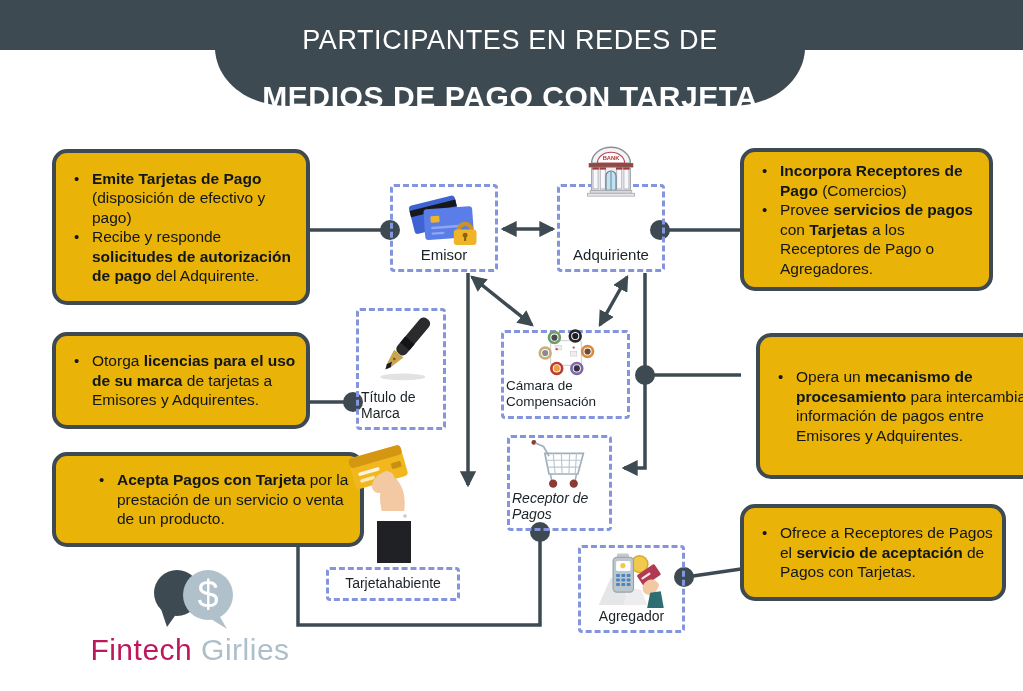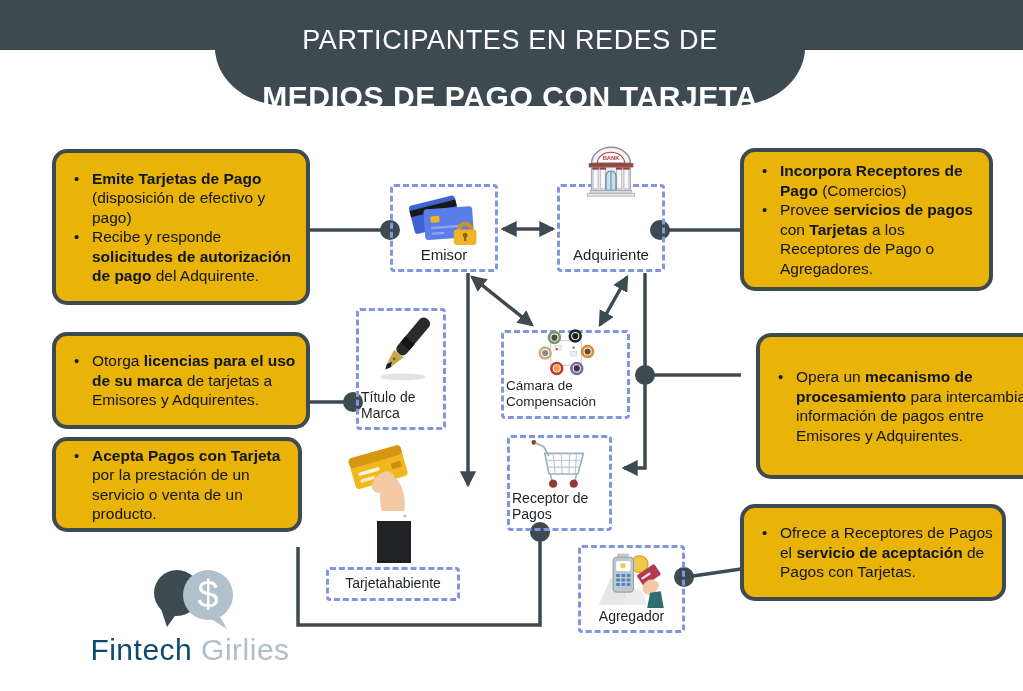--- a/index.html
+++ b/index.html
@@ -16,47 +16,47 @@
 
   
   .info-box{position:absolute;background:#eab308;border:4px solid #3e4a52;border-radius:15px;
             box-sizing:border-box;display:flex;align-items:center;}
   .info-box ul{list-style:none;margin:0;padding:0 8px 0 14px;}
   .info-box li{position:relative;padding-left:22px;font-size:15.5px;line-height:19.5px;color:#10161b;}
   .info-box li::before{content:"•";position:absolute;left:4px;top:0;font-size:15px;}
   .info-box .b{font-weight:700;}
   #box-l1{left:52px;top:149px;width:258px;height:156px;}
   #box-l2{left:52px;top:332px;width:258px;height:97px;}
-  #box-l3{left:52px;top:437px;width:250px;height:95px;}
+  #box-l3{left:52px;top:452px;width:312px;height:95px;padding-left:25px;}
   #box-r1{left:740px;top:148px;width:253px;height:143px;}
   #box-r2{left:756px;top:333px;width:296px;height:146px;justify-content:center;}
   #box-r3{left:740px;top:504px;width:266px;height:97px;}
 
   
   .node{position:absolute;border:3px dashed #8495de;border-radius:4px;box-sizing:border-box;
         display:flex;flex-direction:column;align-items:center;justify-content:flex-end;
         padding:4px 2px 6px 2px;background:transparent;}
   .node .lbl{font-size:14px;line-height:16px;color:#1b2227;text-align:left;}
   .node .ico{flex:1;display:flex;align-items:center;justify-content:center;width:100%;}
   #node-emisor{left:390px;top:184px;width:108px;height:88px;}
   #node-adquiriente{left:557px;top:184px;width:108px;height:88px;gap:48px;}
   #node-titulo{left:356px;top:308px;width:90px;height:122px;}
   #node-camara{left:501px;top:330px;width:129px;height:89px;}
-  #node-receptor{left:507px;top:435px;width:105px;height:96px;}
+  #node-receptor{left:507px;top:435px;width:105px;height:96px;font-style:italic;}
   #node-tarjetahabiente{left:326px;top:567px;width:134px;height:34px;justify-content:center;}
   #node-agregador{left:578px;top:545px;width:107px;height:88px;}
   #hand-icon-wrap{position:absolute;left:348px;top:441px;width:84px;height:122px;}
 
   
   #connectors{position:absolute;left:0;top:0;width:1023px;height:691px;pointer-events:none;}
 
   
   #logo{position:absolute;left:80px;top:565px;width:220px;text-align:center;}
   #logo-text{font-size:30px;letter-spacing:.5px;margin-top:-2px;}
-  #logo-text .w1{color:#0c4a6e;margin-top:34px;}
+  #logo-text .w1{color:#be185d;margin-top:34px;}
   #logo-text .w2{color:#aebfca;}
 </style>
 </head>
 <body>
 
 <div class="header-bar"></div>
 <div class="header-tab"></div>
 <div class="title-wrap">
   <div class="title-line1">PARTICIPANTES EN REDES DE</div>
   <div class="title-line2">MEDIOS DE PAGO CON TARJETA</div>

